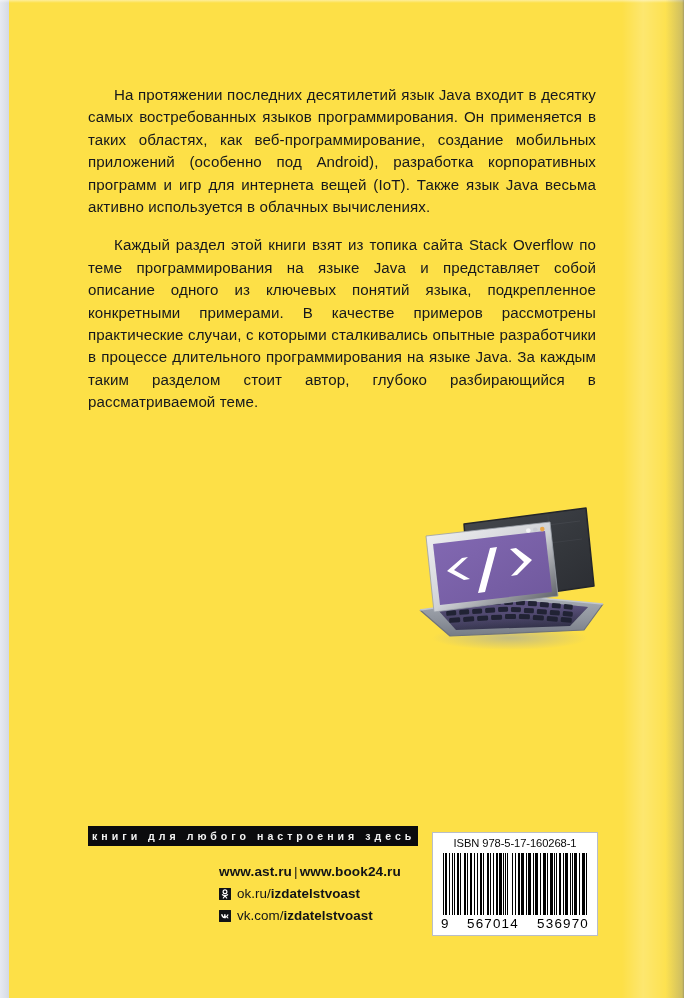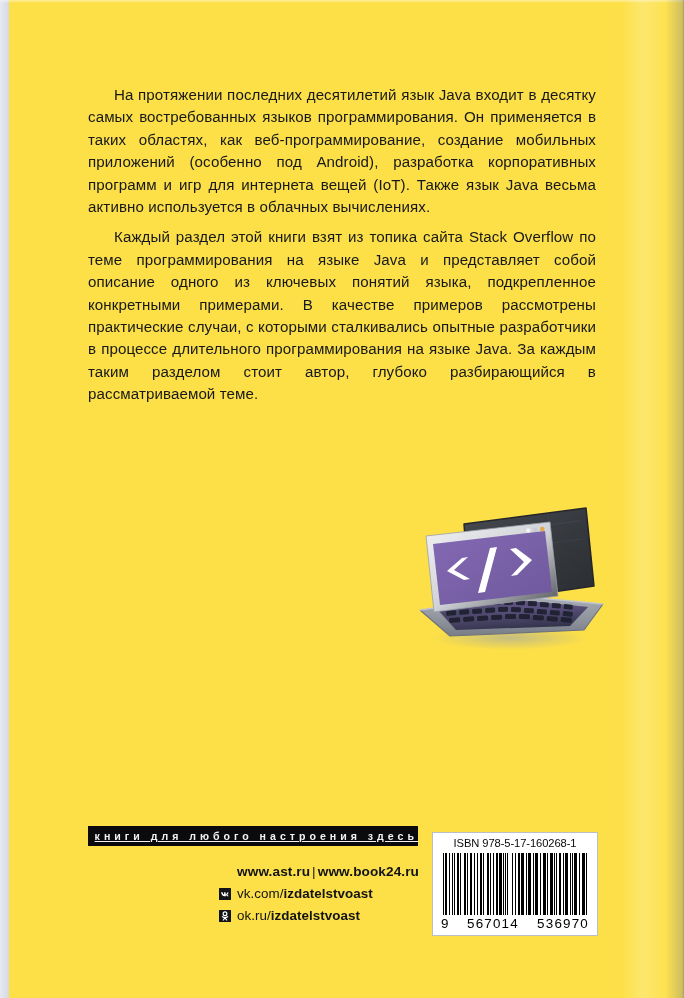--- a/index.html
+++ b/index.html
@@ -55,21 +55,21 @@
     margin: 0;
     font-size: 15.1px;
     line-height: 22.4px;
     color: #16181c;
     text-align: justify;
     text-indent: 26px;
     letter-spacing: 0.1px;
     -webkit-hyphens: none;
     hyphens: none;
   }
-  .blurb p + p { margin-top: 8px; }
+  .blurb p + p { margin-top: 16px; }
 
   
   .illustration {
     position: absolute;
     left: 398px;
     top: 500px;
     width: 210px;
     height: 155px;
   }
   .illustration svg { display: block; }
@@ -79,30 +79,29 @@
     position: absolute;
     left: 88px;
     top: 826px;
     width: 330px;
   }
   .tagline-bar {
     background: #0b0b0d;
     color: #f2f2f2;
     height: 20px;
     line-height: 20px;
-    text-align: right;
+    text-align: left;
     font-size: 10.6px;
     font-weight: 700;
     letter-spacing: 4.0px;
     text-transform: lowercase;
     padding-left: 4px;
     box-sizing: border-box;
     white-space: nowrap;
     overflow: hidden;
-    text-decoration: underline;
   }
 
   .footer-body {
     position: relative;
     margin-top: 12px;
     height: 92px;
   }
 
   .logo-wrap {
     position: absolute;
@@ -119,21 +118,20 @@
     letter-spacing: 0.25px;
     color: #111317;
     white-space: nowrap;
   }
 
   .links {
     position: absolute;
     left: 131px;
     top: 6px;
     width: 200px;
-    text-align: right;
   }
   .links .site-line {
     font-size: 13.6px;
     font-weight: 700;
     color: #111317;
     white-space: nowrap;
     letter-spacing: 0.1px;
   }
   .links .site-line .sep {
     font-weight: 400;
@@ -347,37 +345,37 @@
 
       <div class="links">
         <div class="site-line">
           <span>www.ast.ru</span><span class="sep">|</span><span>www.book24.ru</span>
         </div>
 
         <div class="social-row">
           <span class="social-icon">
             <svg width="12" height="12" viewBox="0 0 12 12" xmlns="http://www.w3.org/2000/svg">
               <rect width="12" height="12" fill="#111317"></rect>
-              <path d="M2 4.3h1.6c0.2 1.3 0.8 2.2 1.2 2.2 0.2 0 0.3-0.1 0.3-0.5V4.3h1.5v1.5c0 0.4 0.1 0.5 0.3 0.5 0.4 0 0.9-0.7 1.2-1.9h1.5c-0.2 1-0.7 1.8-1.3 2.3 0.6 0.4 1.1 1 1.4 1.6H8.1c-0.3-0.5-0.7-1-1.2-1.2v1.2H5.4c-1.6 0-2.9-1.4-3.4-4z" fill="#ffffff"></path>
-            </svg>
-          </span>
-          <span class="social-text"><span>vk.com/</span><b>izdatelstvoast</b></span>
-        </div>
-
-        <div class="social-row">
-          <span class="social-icon">
-            <svg width="12" height="12" viewBox="0 0 12 12" xmlns="http://www.w3.org/2000/svg">
-              <rect width="12" height="12" fill="#111317"></rect>
               <circle cx="6" cy="3.7" r="1.9" fill="none" stroke="#ffffff" stroke-width="1.2"></circle>
               <path d="M3.4 6.7c1.6 1.1 3.6 1.1 5.2 0" fill="none" stroke="#ffffff" stroke-width="1.2" stroke-linecap="round"></path>
               <path d="M4.3 10 L6 7.8 L7.7 10" fill="none" stroke="#ffffff" stroke-width="1.2" stroke-linecap="round" stroke-linejoin="round"></path>
             </svg>
           </span>
           <span class="social-text"><span>ok.ru/</span><b>izdatelstvoast</b></span>
         </div>
+
+        <div class="social-row">
+          <span class="social-icon">
+            <svg width="12" height="12" viewBox="0 0 12 12" xmlns="http://www.w3.org/2000/svg">
+              <rect width="12" height="12" fill="#111317"></rect>
+              <path d="M2 4.3h1.6c0.2 1.3 0.8 2.2 1.2 2.2 0.2 0 0.3-0.1 0.3-0.5V4.3h1.5v1.5c0 0.4 0.1 0.5 0.3 0.5 0.4 0 0.9-0.7 1.2-1.9h1.5c-0.2 1-0.7 1.8-1.3 2.3 0.6 0.4 1.1 1 1.4 1.6H8.1c-0.3-0.5-0.7-1-1.2-1.2v1.2H5.4c-1.6 0-2.9-1.4-3.4-4z" fill="#ffffff"></path>
+            </svg>
+          </span>
+          <span class="social-text"><span>vk.com/</span><b>izdatelstvoast</b></span>
+        </div>
       </div>
     </div>
   </div>
 
   <div class="barcode-box">
     <div class="isbn-text">ISBN 978-5-17-160268-1</div>
     <div class="bars">
         <i style="width: 1px;"></i>
         <i class="sp" style="width: 1px;"></i>
         <i style="width: 2px;"></i>

